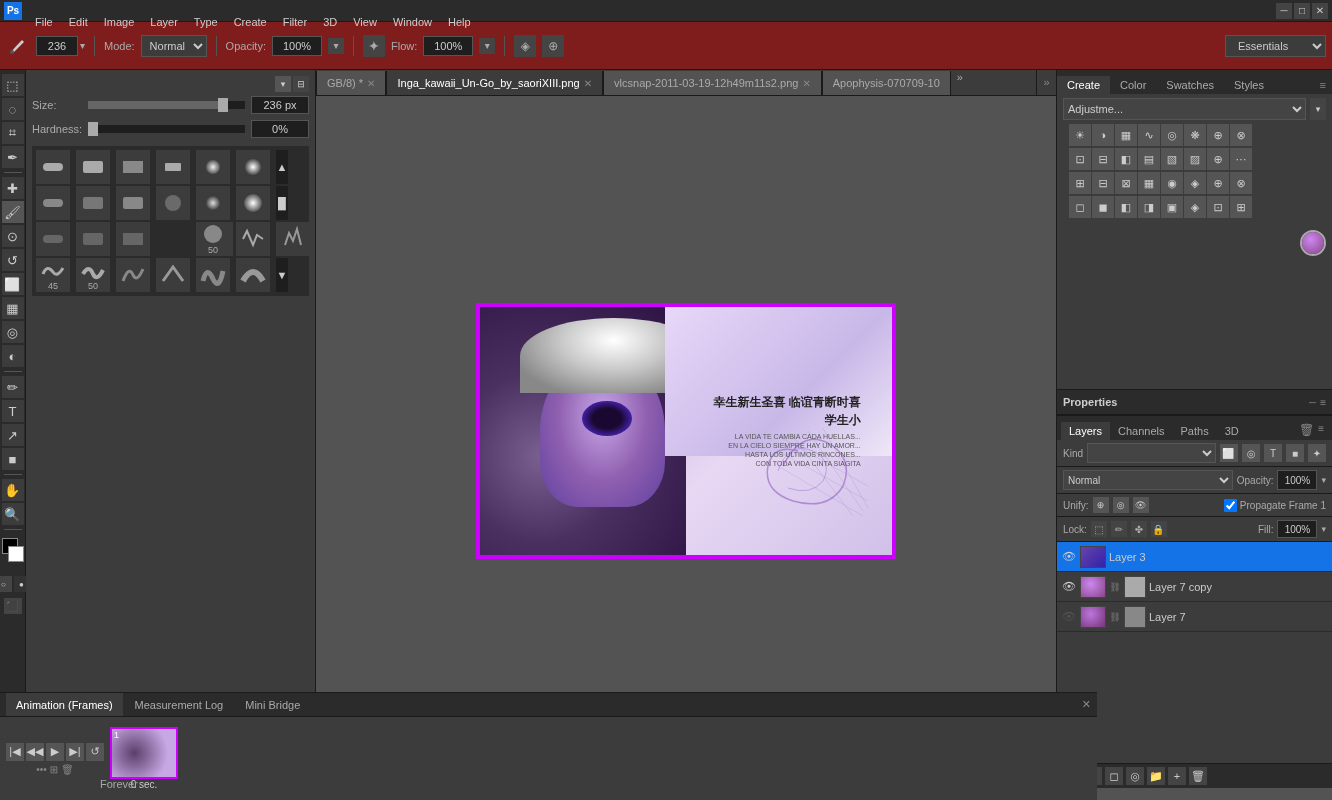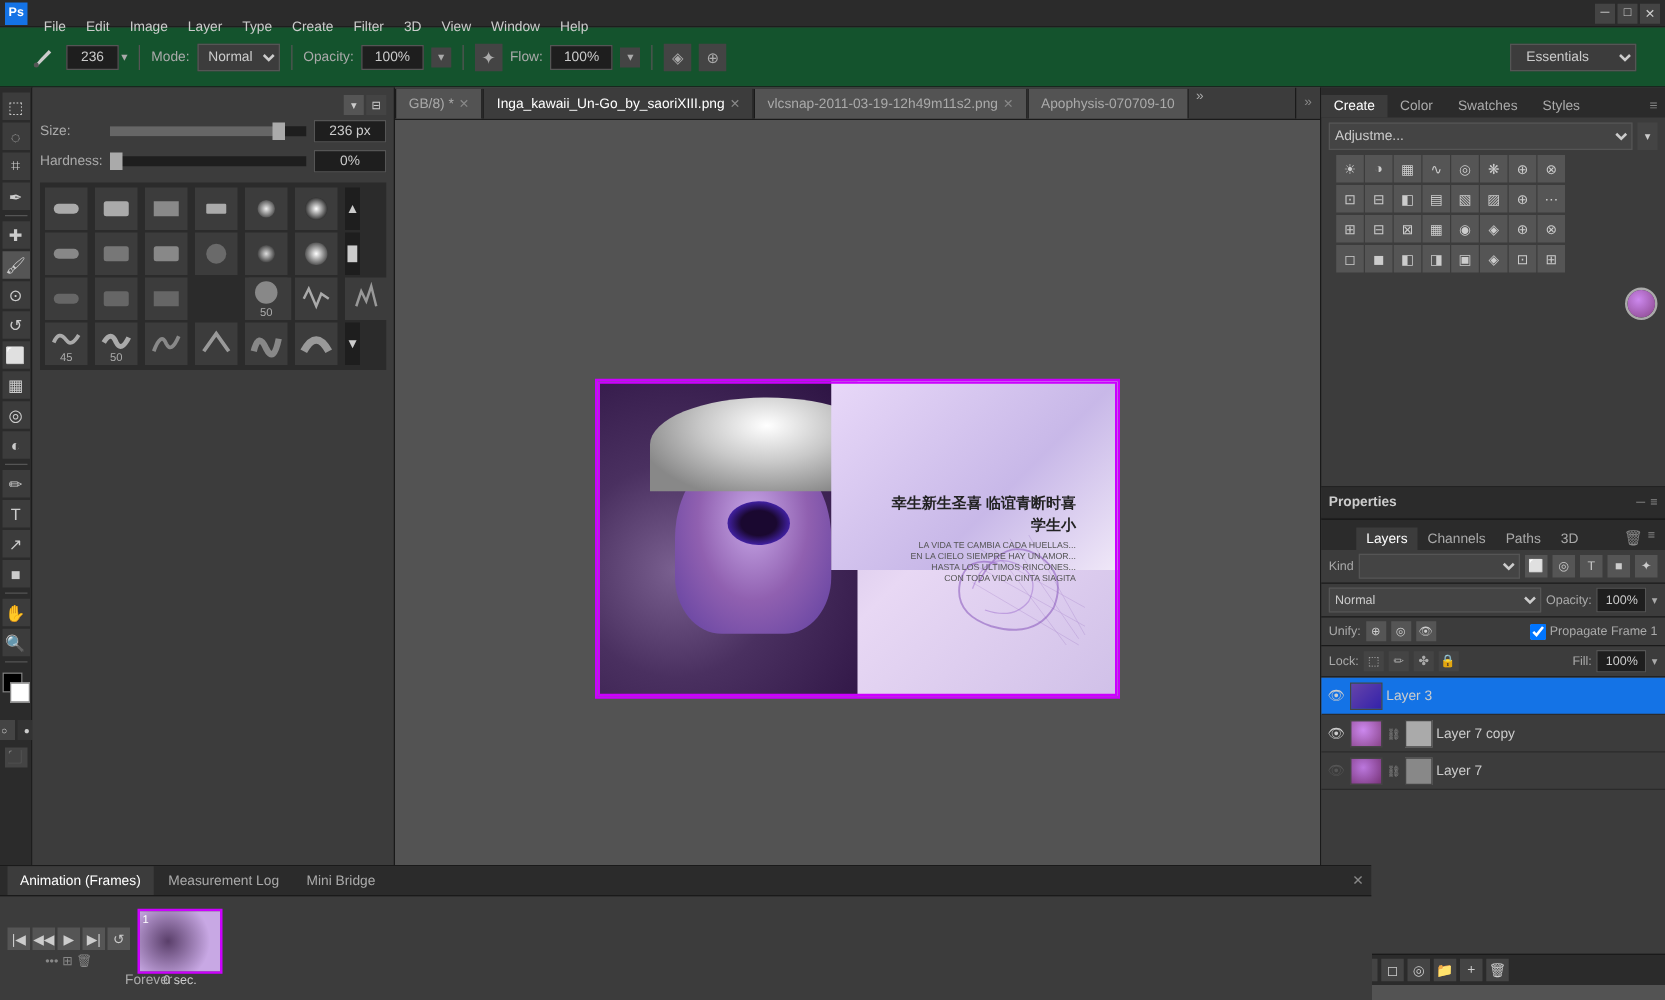--- a/index.html
+++ b/index.html
@@ -38,25 +38,25 @@
     }
     .win-btn {
       width: 16px; height: 16px;
       display: flex; align-items: center; justify-content: center;
       cursor: pointer; font-size: 10px; color: #ccc;
       background: #444;
     }
 
     
     #tool-options {
-      background: #14532d;
+      background: #7f1d1d;
       height: 48px;
       display: flex;
       align-items: center;
-      padding: 0 23px;
+      padding: 0 6px;
       gap: 6px;
       border-bottom: 1px solid #1a1a1a;
     }
     .tool-options-brush-icon {
       width: 24px; height: 24px;
       display: flex; align-items: center; justify-content: center;
     }
     .tool-input {
       background: #1e1e1e;
       border: 1px solid #555;
@@ -316,21 +316,21 @@
       height: 24px;
       align-items: flex-end;
       padding: 0 4px;
     }
     .layer-tab {
       padding: 3px 8px;
       font-size: 11px;
       cursor: pointer;
       color: #aaa;
     }
-    .layer-tab.active { color: #fff; background: #3c3c3c; margin-left: 24px; }
+    .layer-tab.active { color: #fff; background: #3c3c3c; }
     
     #layers-toolbar {
       display: flex;
       align-items: center;
       gap: 4px;
       padding: 3px 6px;
       background: #3c3c3c;
       border-bottom: 1px solid #1a1a1a;
     }
     .layer-kind-dropdown { flex: 1; height: 20px; background: #444; border: 1px solid #555; color: #ccc; font-size: 10px; }

